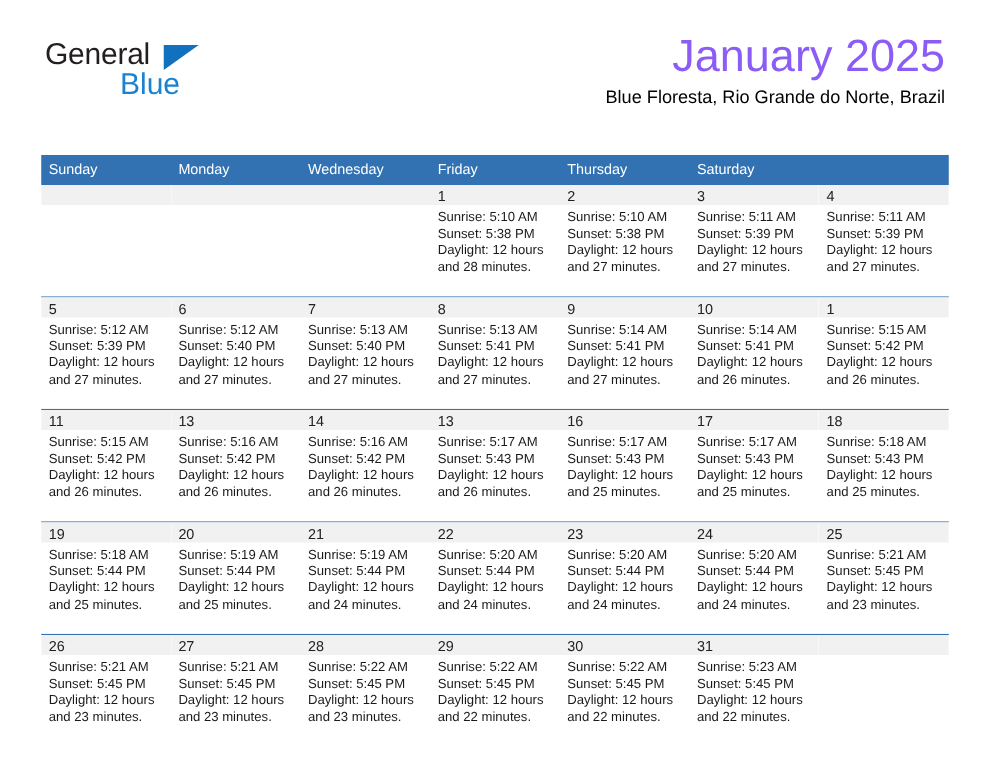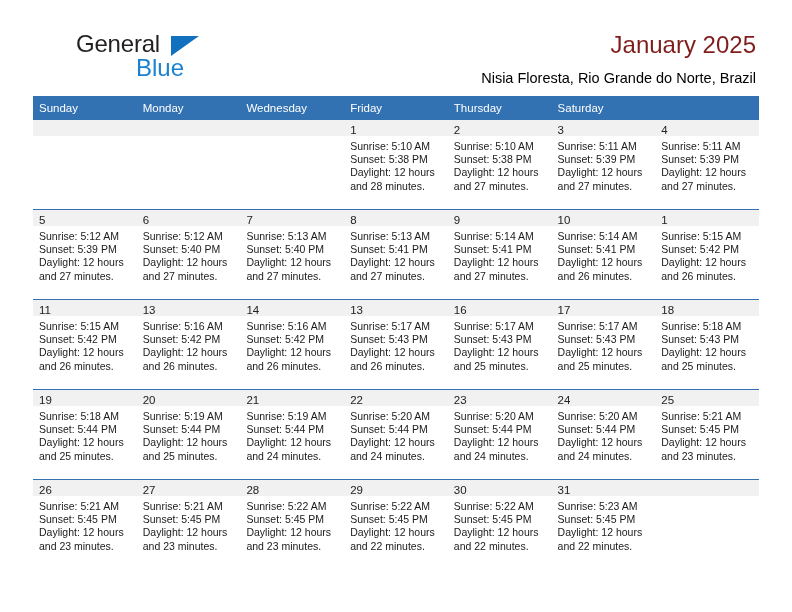--- a/index.html
+++ b/index.html
@@ -28,21 +28,20 @@
     padding: 0 36px;
     box-sizing: border-box;
   }
   .logo {
     position: absolute;
     left: 36px;
     top: 32px;
     width: 160px;
     height: 48px;
     line-height: 1;
-    margin-left: 40px;
   }
   .logo-row1 {
     position: relative;
     display: block;
     font-size: 24px;
     letter-spacing: -0.2px;
     color: #231f20;
     height: 26px;
   }
   .logo-tri {
@@ -63,38 +62,38 @@
     height: 26px;
   }
 
   .title-block {
     position: absolute;
     right: 36px;
     top: 28px;
     text-align: right;
   }
   .cal-title {
-    font-size: 24px;
-    color: #7f1d1d;
+    font-size: 36px;
+    color: #8b5cf6;
     line-height: 34px;
     white-space: nowrap;
   }
   .cal-subtitle {
     font-size: 14.5px;
     color: #000;
     line-height: 20px;
     margin-top: 6px;
     white-space: nowrap;
   }
 
   
   .calendar {
     position: absolute;
     left: 33px;
-    top: 96px;
+    top: 124px;
     width: 726px;
   }
   .weekdays {
     display: grid;
     grid-template-columns: repeat(7, 1fr);
     background: #3272b3;
   }
   .weekday {
     font-size: 11.5px;
     color: #ffffff;
@@ -152,21 +151,21 @@
 
   <div class="top">
     <div class="logo">
       <span class="logo-row1">General</span>
       <span class="logo-tri"></span>
       <span class="logo-row2">Blue</span>
     </div>
 
     <div class="title-block">
       <div class="cal-title">January 2025</div>
-      <div class="cal-subtitle">Nisia Floresta, Rio Grande do Norte, Brazil</div>
+      <div class="cal-subtitle">Blue Floresta, Rio Grande do Norte, Brazil</div>
     </div>
   </div>
 
   <div class="calendar">
     <div class="weekdays" id="weekday-row">
         <div class="weekday">Sunday</div>
         <div class="weekday">Monday</div>
         <div class="weekday">Wednesday</div>
         <div class="weekday">Friday</div>
         <div class="weekday">Thursday</div>

